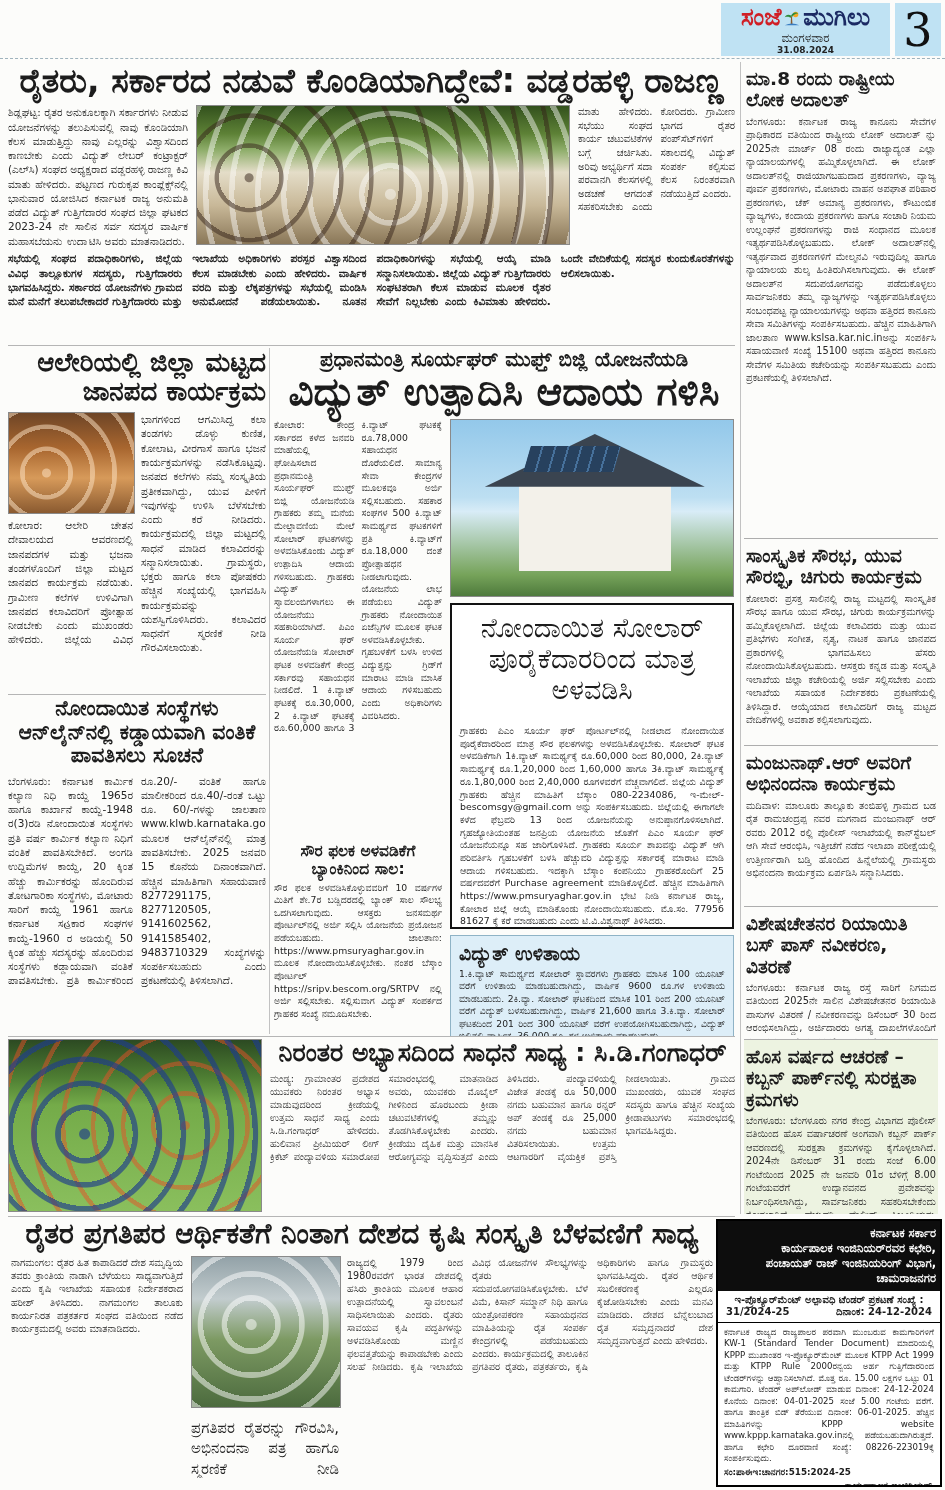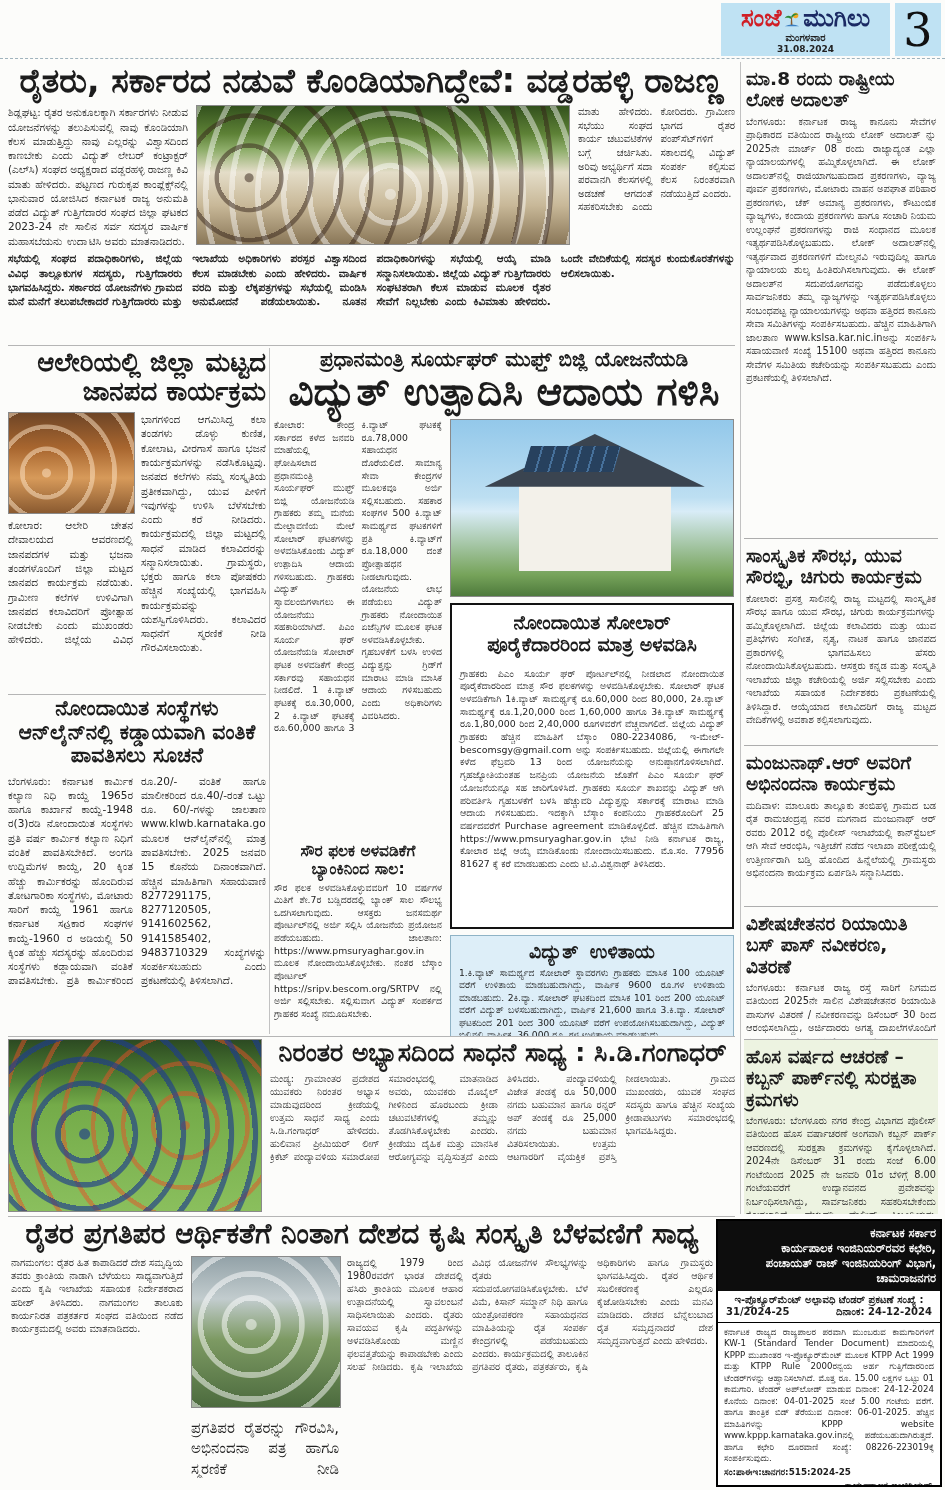--- a/index.html
+++ b/index.html
@@ -5,21 +5,21 @@
   html,body{margin:0;padding:0;background:#e8e8e4;}
   .page{position:relative;width:945px;height:1490px;background:#fcfcfa;margin:0 auto;
         font-family:"DejaVu Sans","Liberation Sans",sans-serif;color:#1c1c1c;overflow:hidden;}
   
   .masthead{position:absolute;top:3px;right:4px;width:220px;height:53px;display:flex;align-items:stretch;background:#bfe2f3;}
   .mast-brandbox{flex:1;display:flex;flex-direction:column;align-items:center;justify-content:center;padding:2px 4px;}
   .brand-line{display:flex;align-items:center;gap:2px;font-weight:700;font-size:24px;line-height:1;}
   .brand-red{color:#d01f26;}
   .brand-blue{color:#1b2a63;}
   .palm{width:18px;height:18px;display:inline-block;}
-  .mast-day{font-size:10px;font-weight:700;color:#222;margin-top:2px;}
+  .mast-day{font-size:12px;font-weight:400;color:#222;margin-top:2px;}
   .mast-date{font-size:9px;font-weight:700;color:#222;}
   .mast-sep{width:5px;background:#fcfcfa;}
   .mast-page{width:46px;display:flex;align-items:center;justify-content:center;
              font-family:"DejaVu Serif","Liberation Serif",serif;font-size:46px;color:#111;background:#bfe2f3;}
   .top-rule{position:absolute;top:58px;left:0;width:945px;border-top:1px dashed #9fb3bd;}
   
   .body-txt{font-size:10.5px;line-height:1.36;text-align:justify;color:#232323;overflow:hidden;}
   .vrule{position:absolute;width:1px;background:#c2c2c2;}
   .hrule{position:absolute;height:1px;background:#b5b5b5;}
   .photo{position:relative;border:1px solid #8a8a8a;overflow:hidden;}
@@ -56,24 +56,24 @@
   .loan-subhead{font-size:15.5px;font-weight:700;text-align:center;line-height:1.15;margin:6px 0 3px;}
   .loan-body{font-size:9.3px;height:142px;}
   .solar-right{flex:1;display:flex;flex-direction:column;gap:6px;}
   .photo-solar{height:176px;background:linear-gradient(180deg,#93c8ea 0%,#bddff2 44%,#d8ecf7 52%,#76a35a 88%,#4e7a3c 100%);}
   .house{position:absolute;left:24%;bottom:14%;width:54%;height:52%;background:#f3f1ea;}
   .roof{position:absolute;left:12%;bottom:62%;width:78%;height:30%;background:#3a4450;
         clip-path:polygon(0 100%,50% 0,100% 100%);}
   .panels2{position:absolute;left:27%;bottom:70%;width:32%;height:15%;transform:skewX(-16deg);
         background:repeating-linear-gradient(90deg,#27415e 0 11px,#46709a 11px 13px);}
   .reg-box{border:2.5px solid #121212;padding:7px 8px;height:308px;background:#fff;overflow:hidden;}
-  .reg-title{font-size:19px;font-weight:700;text-align:center;line-height:1.15;margin-bottom:12px;}
+  .reg-title{font-size:27px;font-weight:400;text-align:center;line-height:1.15;margin-bottom:20px;}
   .reg-body{font-size:9.4px;line-height:1.35;text-align:justify;}
   .sav-box{border:1px solid #8fb3c6;background:#ddeef8;padding:6px 8px;height:100px;overflow:hidden;}
-  .sav-title{font-size:19px;font-weight:700;text-align:center;margin-bottom:3px;font-family:Liberation Mono, monospace;}
+  .sav-title{font-size:19px;font-weight:700;margin-bottom:3px;}
   .sav-body{font-size:9.2px;line-height:1.35;text-align:justify;}
   
   .practice{position:absolute;left:8px;top:1039px;width:727px;height:175px;display:flex;gap:8px;overflow:hidden;}
   .photo-sports{width:252px;height:171px;flex:none;
      background:
        repeating-radial-gradient(circle at 30% 55%, rgba(30,60,140,.65) 0 5px, rgba(0,0,0,0) 6px 24px),
        repeating-radial-gradient(circle at 70% 50%, rgba(230,80,40,.5) 0 4px, rgba(0,0,0,0) 5px 30px),
        linear-gradient(180deg,#2c4a22 0%,#4e7e33 22%,#74ab49 38%,#8abf5d 100%);}
   .practice-right{flex:1;overflow:hidden;}
   .practice-head{font-size:25px;font-weight:700;text-align:center;line-height:1.1;margin-bottom:5px;}

